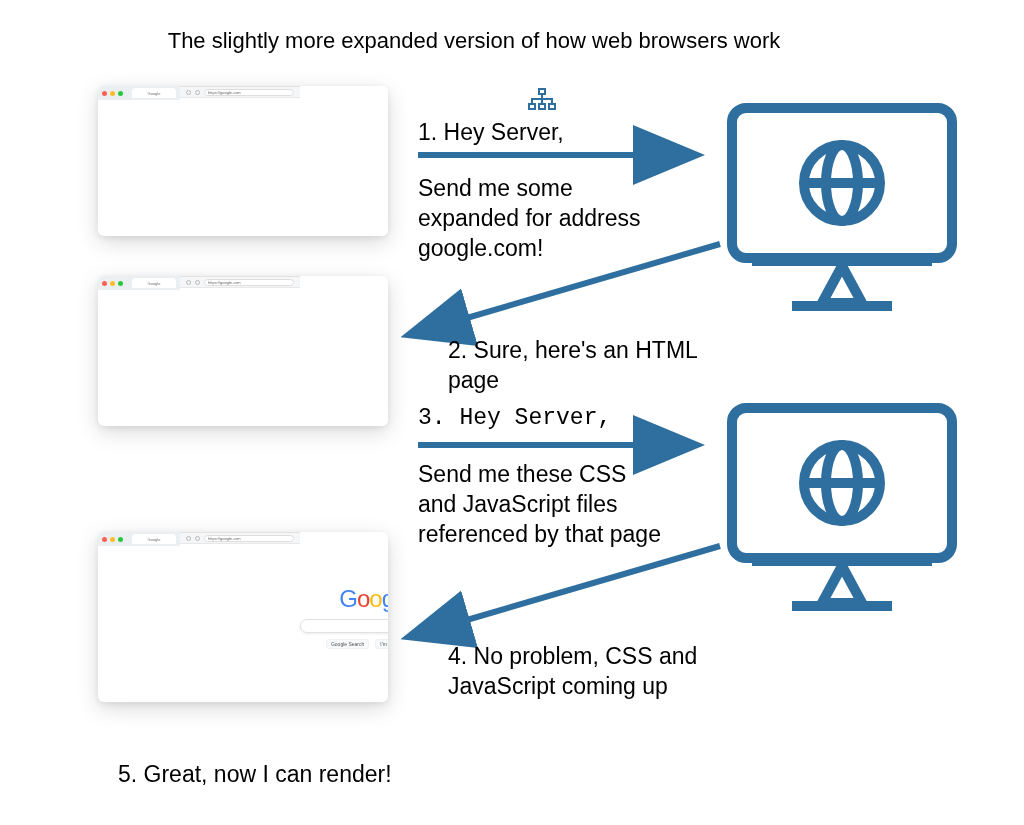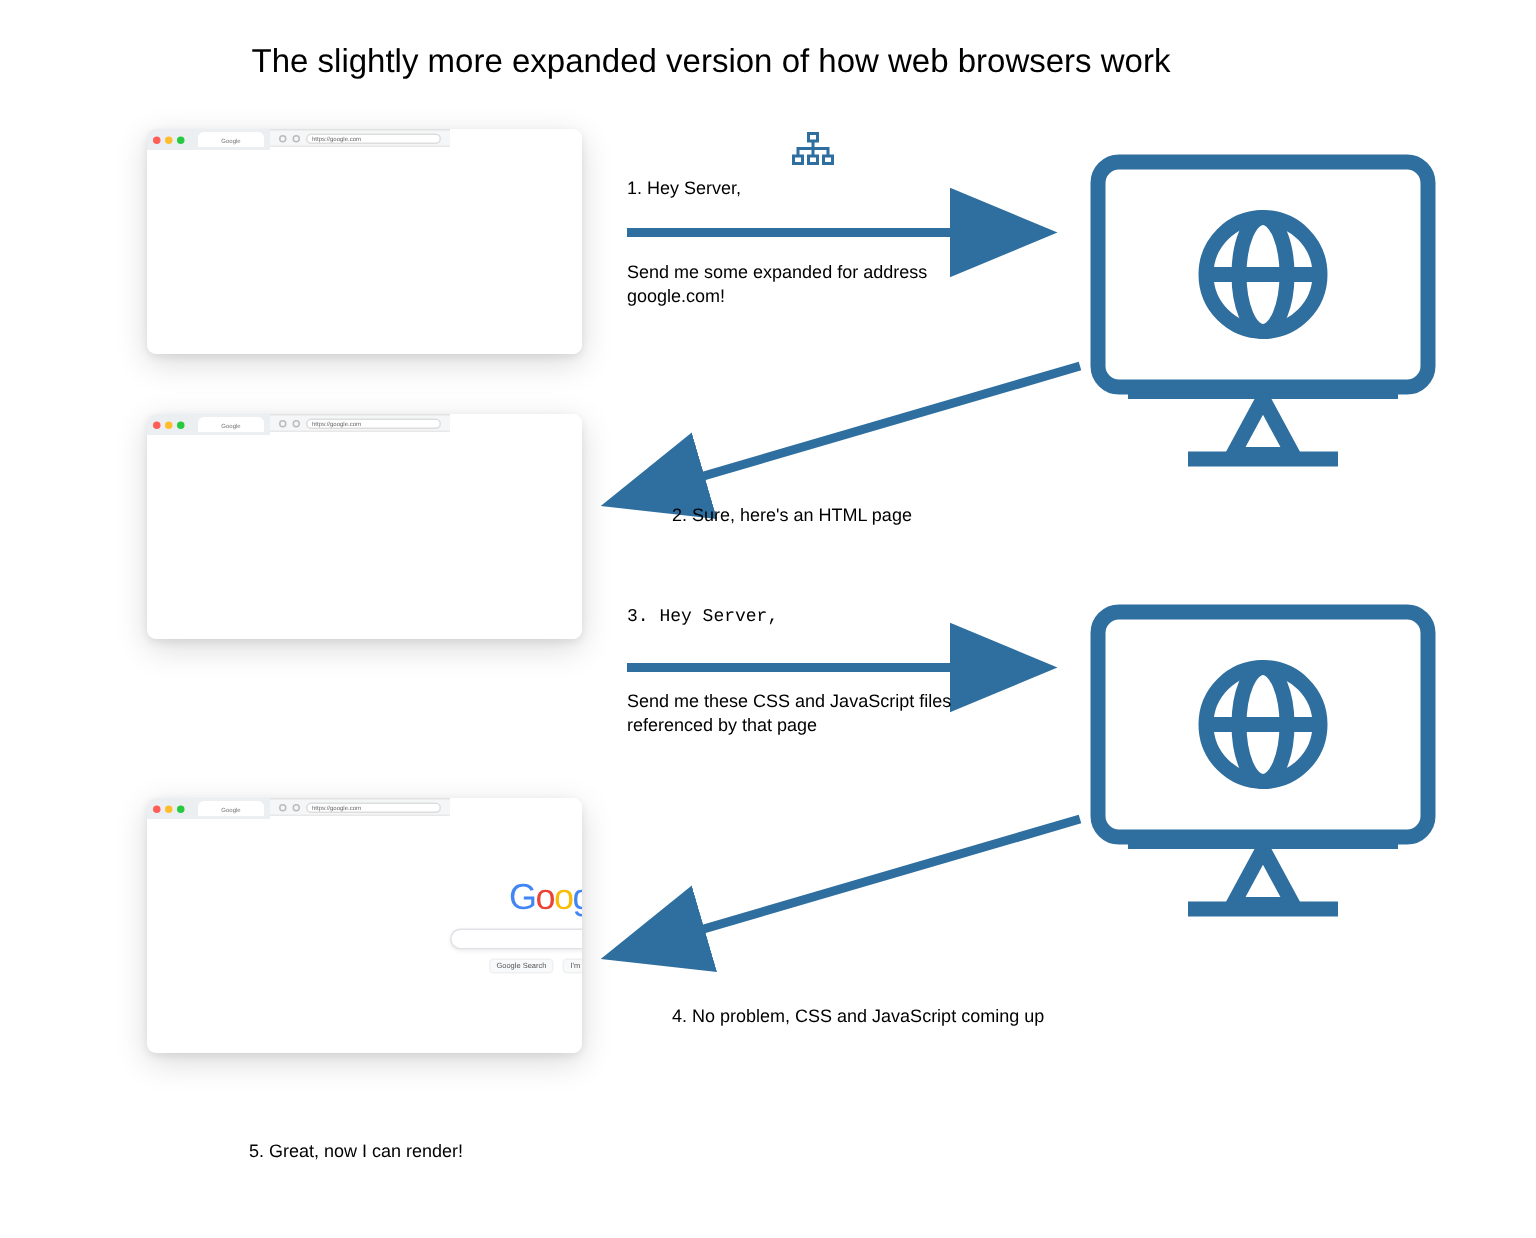--- a/index.html
+++ b/index.html
@@ -77,21 +77,21 @@
   .server svg { width:100%; height:100%; }
 
   
   .neticon { width:28px; height:24px; }
   .neticon svg{width:100%;height:100%;}
 
   
   .arrow svg { overflow:visible; }
 
   
-  .cap { font-size:12px; line-height:1.3; max-width:260px; }
+  .cap { font-size:23px; line-height:1.3; max-width:260px; }
 </style>
 </head>
 <body>
 
 <div class="abs title">The slightly more expanded version of how web browsers work</div>
 
 <div class="abs browser" style="left:98px; top:86px;">
   <div class="bw-tabbar">
     <span class="tl-dot tl-r"></span>
     <span class="tl-dot tl-y"></span>
@@ -224,15 +224,15 @@
 </div>
 
 <div class="abs cap" style="left:418px; top:118px;">1. Hey Server,</div>
 <div class="abs cap" style="left:418px; top:174px;">Send me some expanded for address google.com!</div>
 
 <div class="abs cap" style="left:448px; top:336px; max-width:300px;">2. Sure, here's an HTML page</div>
 
 <div class="abs cap" style="left:418px; top:404px;font-family:Liberation Mono, monospace;">3. Hey Server,</div>
 <div class="abs cap" style="left:418px; top:460px; max-width:250px;">Send me these CSS and JavaScript files referenced by that page</div>
 
-<div class="abs cap" style="left:448px; top:642px; max-width:260px;margin-top:28px;">4. No problem, CSS and JavaScript coming up</div>
-
-<div class="abs cap" style="left:118px; top:760px; max-width:300px;margin-left:48px;">5. Great, now I can render!</div>
+<div class="abs cap" style="left:448px; top:642px; max-width:260px;">4. No problem, CSS and JavaScript coming up</div>
+
+<div class="abs cap" style="left:118px; top:760px; max-width:300px;">5. Great, now I can render!</div>
 
 </body></html>

